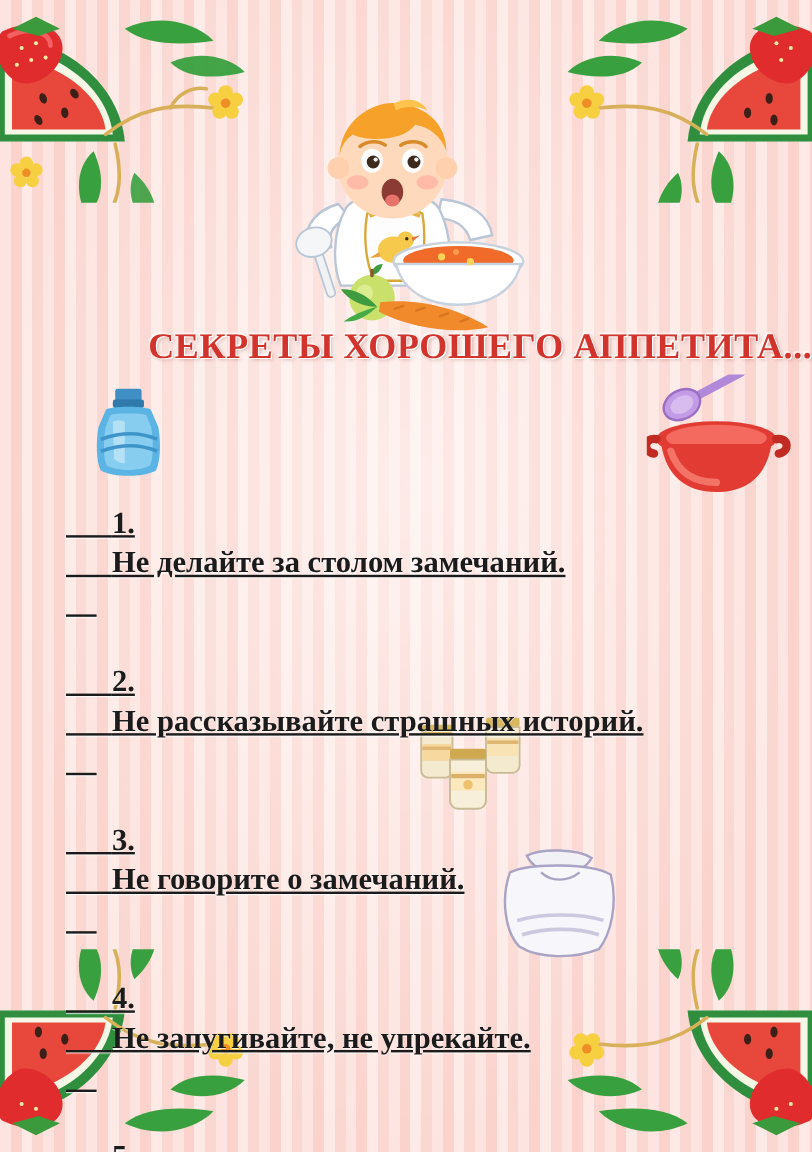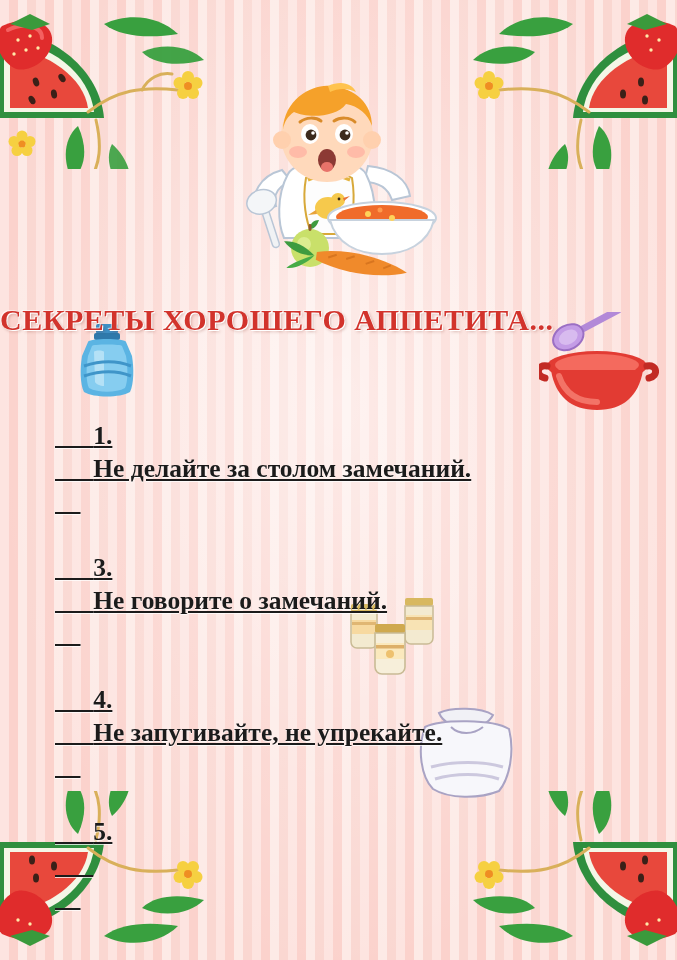--- a/index.html
+++ b/index.html
@@ -46,32 +46,31 @@
   .corner.tr { top: -6px; right: -8px; transform: scaleX(-1); }
   .corner.bl { bottom: -6px; left: -8px; transform: scaleY(-1); }
   .corner.br { bottom: -6px; right: -8px; transform: scale(-1,-1); }
 
   
   .title {
     position: absolute;
     top: 272px;
     left: 0;
     width: 677px;
-    text-align: left;
+    text-align: right;
     font-family: "Liberation Serif", serif;
     font-weight: bold;
     font-size: 30px;
     letter-spacing: 0.5px;
     color: #d2332c;
     text-shadow:
       1px 1px 0 #ffffff,
       -1px -1px 0 rgba(255,255,255,0.6),
       2px 2px 3px rgba(120,30,20,0.25);
     white-space: nowrap;
-    margin-top: 31px;
   }
 
   
   .rules {
     position: absolute;
     top: 386px;
     left: 55px;
     width: 580px;
     margin: 0;
     padding: 0;
@@ -435,20 +434,24 @@
   </svg>
 
   <div class="title">СЕКРЕТЫ ХОРОШЕГО АППЕТИТА...</div>
 
   <ol class="rules">
     <li class="rule">
       <span>1.</span>
       <span>Не делайте за столом замечаний.</span>
     </li>
     <li class="rule">
+      <span>2.</span>
+      <span>Не рассказывайте страшных историй.</span>
+    </li>
+    <li class="rule">
       <span>3.</span>
       <span>Не говорите о замечаний.</span>
     </li>
     <li class="rule">
       <span>4.</span>
       <span>Не запугивайте, не упрекайте.</span>
     </li>
     <li class="rule">
       <span>5.</span>
       

